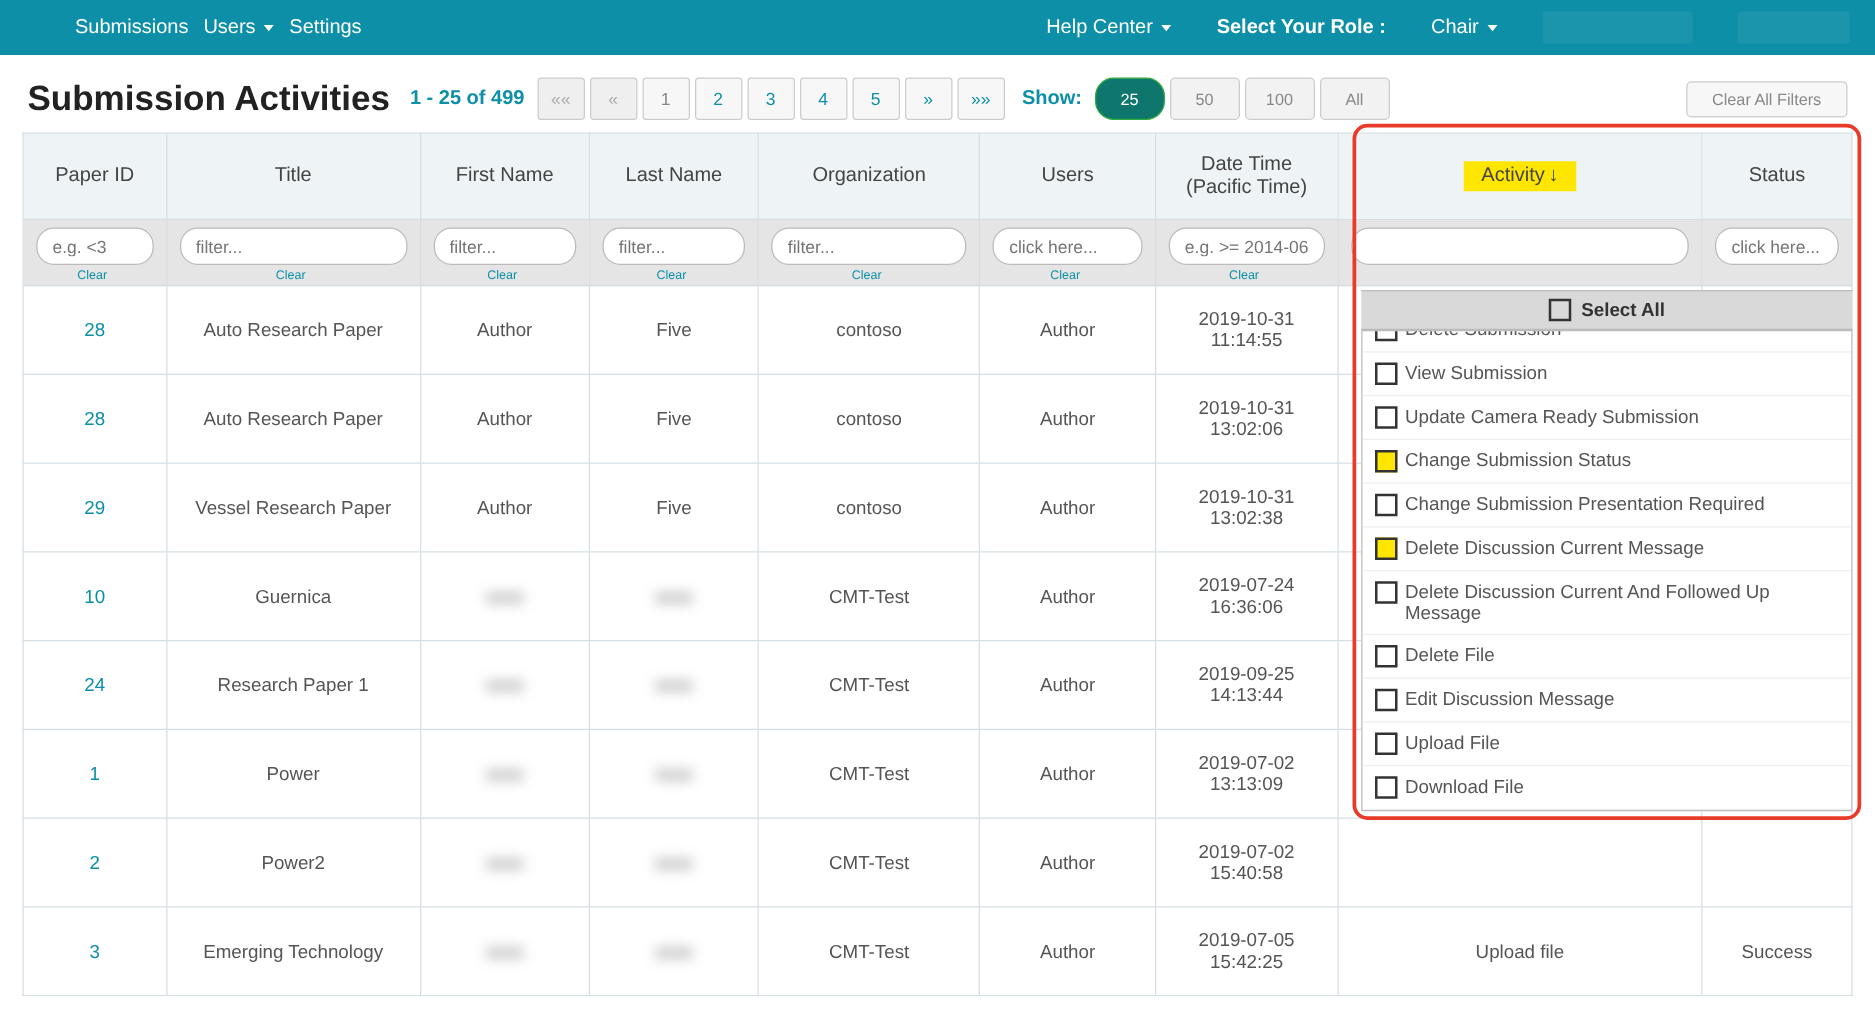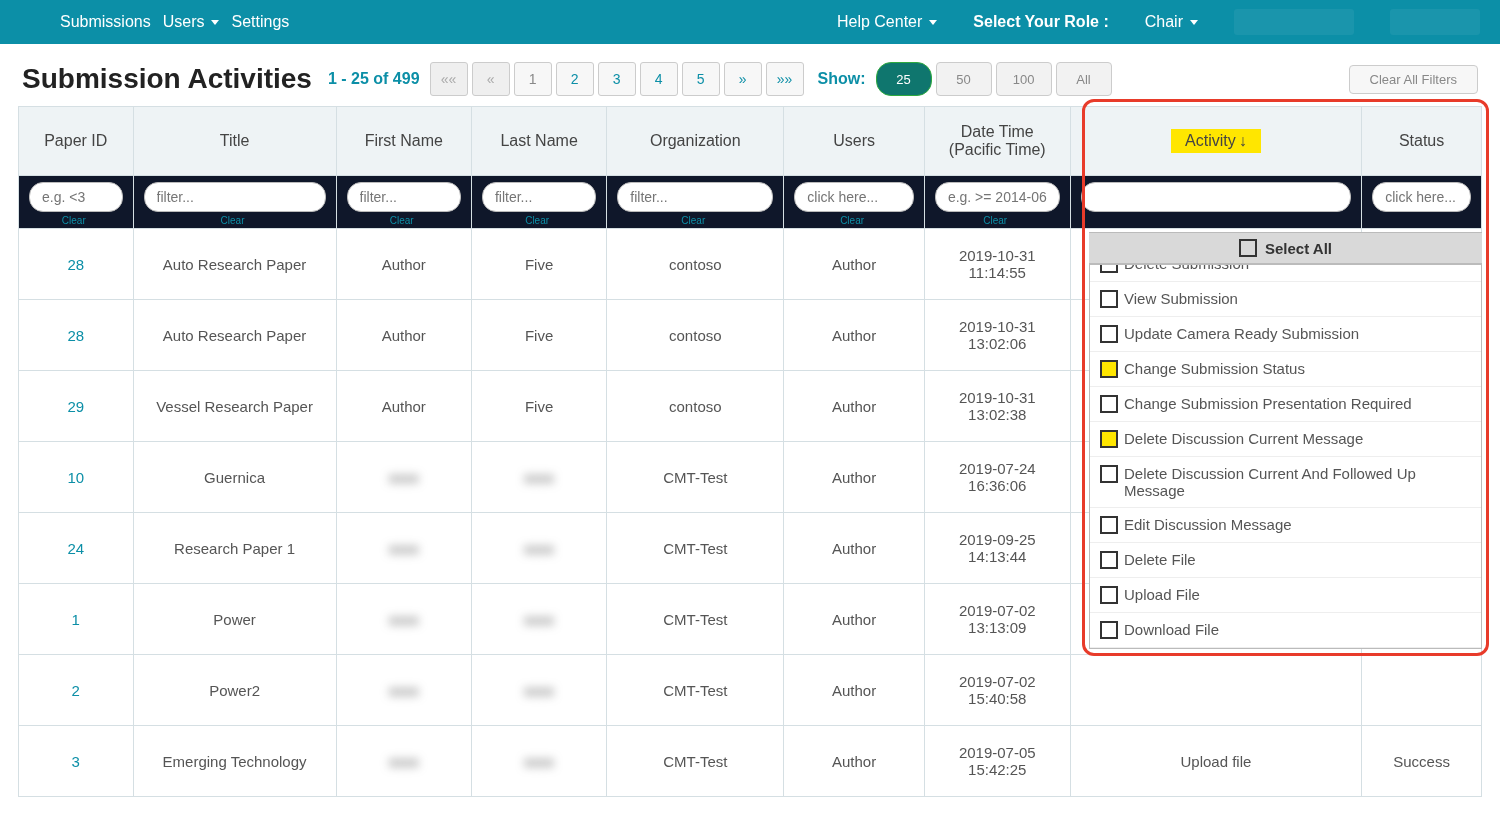--- a/index.html
+++ b/index.html
@@ -22,21 +22,21 @@
 .show-btn { border: 1px solid #ccc; background: #f2f2f2; color: #888; width: 56px; height: 34px; border-radius: 4px; display: flex; align-items: center; justify-content: center; cursor: pointer; font-size: 13px; }
 .show-btn.active { background: #0f766e; color: #fff; border-color: #2faa3f; border-radius: 15px; }
 .clear-filters-btn { margin-left: auto; border: 1px solid #ccc; background: #f7f7f7; color: #888; padding: 6px 20px; border-radius: 4px; cursor: pointer; font-size: 13px; }
 
 .table-wrap { position: relative; margin: 0 18px; }
 table.grid { border-collapse: collapse; width: 100%; table-layout: fixed; border: 1px solid #d5dfe3; }
 table.grid th { background: #eef3f5; border: 1px solid #d5dfe3; padding: 16px 8px; font-weight: normal; font-size: 16px; color: #444; text-align: center; vertical-align: middle; }
 table.grid th.hilite { position: relative; }
 .hilite-label { background: #ffe600; padding: 3px 14px; display: inline-flex; align-items: center; gap: 3px; }
 .sort-arrow { font-weight: bold; }
-table.grid tr.filter-row td { background: #0f172a; border: 1px solid #d5dfe3; padding: 6px 10px 2px 10px; vertical-align: top; text-align: center; }
+table.grid tr.filter-row td { background: #e5e5e5; border: 1px solid #d5dfe3; padding: 6px 10px 2px 10px; vertical-align: top; text-align: center; }
 .filter-input { width: 100%; border: 1px solid #bbb; border-radius: 14px; padding: 6px 12px; font-size: 14px; color: #555; }
 .clear-link { display: block; color: #0c8fa7; font-size: 10px; margin-top: 3px; cursor: pointer; padding-right: 4px; }
 table.grid tr.data-row td { border: 1px solid #d5dfe3; padding: 18px 8px; text-align: center; font-size: 15px; color: #555; vertical-align: middle; }
 table.grid tr.data-row td.link { color: #0c8fa7; cursor: pointer; }
 .blur { filter: blur(5px); color: #aaa; }
 
 .dropdown-panel { position: absolute; top: -7px; right: -7px; width: 407px; border: 3px solid #e83b2a; border-radius: 12px; background: transparent; padding: 4px 4px; z-index: 10; }
 .dropdown-inner { background: #fff; }
 .dropdown-spacer-header { height: 70px; background: transparent; }
 .dropdown-spacer-filter { height: 56px; background: transparent; }
@@ -282,28 +282,28 @@
           <div class="dd-item">
             <span class="chk hilite"></span>
             <span>Delete Discussion Current Message</span>
           </div>
           <div class="dd-item">
             <span class="chk"></span>
             <span>Delete Discussion Current And Followed Up Message</span>
           </div>
           <div class="dd-item">
             <span class="chk"></span>
+            <span>Delete File</span>
+          </div>
+          <div class="dd-item">
+            <span class="chk"></span>
             <span>Edit Discussion Message</span>
           </div>
           <div class="dd-item">
             <span class="chk"></span>
-            <span>Delete File</span>
-          </div>
-          <div class="dd-item">
-            <span class="chk"></span>
             <span>Upload File</span>
           </div>
           <div class="dd-item">
             <span class="chk"></span>
             <span>Download File</span>
           </div>
         </div>
   </div>
 </div>
 

